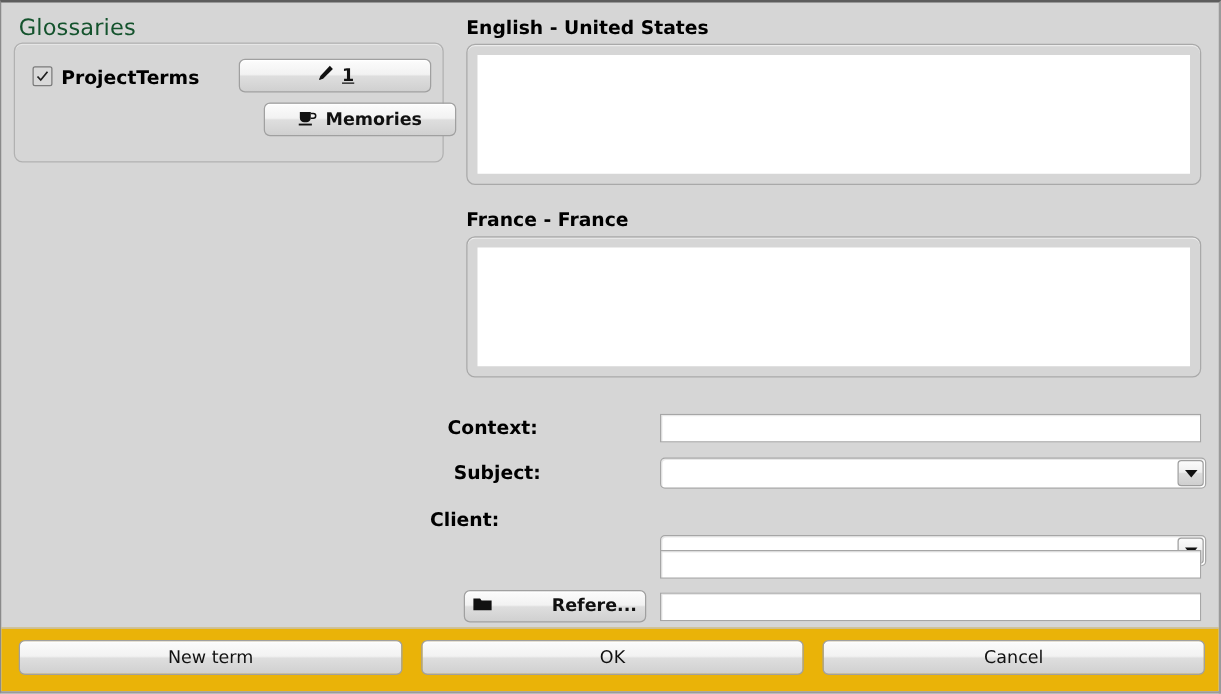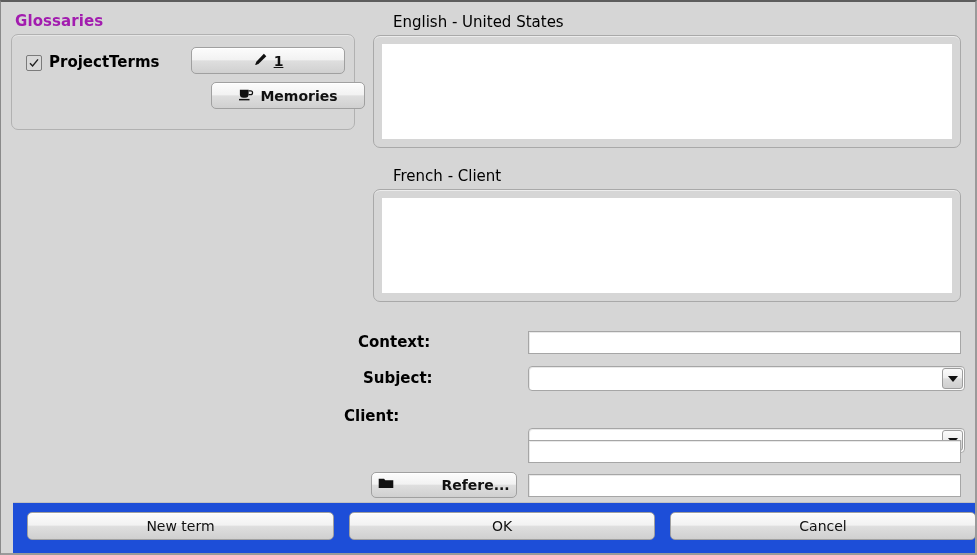--- a/index.html
+++ b/index.html
@@ -23,34 +23,34 @@
     overflow: hidden;
     font-size: 13px;
     color: #000000;
   }
 
   
   .abs { position: absolute; box-sizing: border-box; }
 
   
   .group-title {
-    font-weight: bold;
-    font-size: 15px;
-    color: #a21caf;
+    font-weight: normal;
+    font-size: 18px;
+    color: #14532d;
     letter-spacing: 0.1px;
   }
   .groupbox {
     border: 1px solid #b1b1b1;
     border-radius: 7px;
     background: transparent;
     box-shadow: inset 0 1px 0 #e6e6e6;
   }
   .checkrow {
     display: flex;
-    align-items: flex-end;
+    align-items: flex-start;
     gap: 7px;
   }
   .checkbox {
     width: 14px;
     height: 14px;
     background: #d9d9d9;
     border: 1px solid #7b7b7b;
     border-radius: 2px;
     position: relative;
     flex: 0 0 auto;
@@ -77,23 +77,22 @@
     color: #111;
     cursor: default;
     user-select: none;
     white-space: nowrap;
   }
   .btn.plain { font-weight: normal; font-size: 14px; }
   .btn .mnemonic { text-decoration: underline; }
 
   
   .section-label {
-    font-weight: normal;
+    font-weight: bold;
     font-size: 15px;
-    margin-left: 20px;
   }
   .scrollpane {
     border: 1px solid #a9a9a9;
     border-radius: 7px;
     background: #d6d6d6;
     box-shadow: inset 0 1px 0 #ececec;
     padding: 8px;
   }
   .textarea {
     width: 100%;
@@ -141,25 +140,25 @@
   .tri {
     width: 0; height: 0;
     border-left: 5px solid transparent;
     border-right: 5px solid transparent;
     border-top: 6px solid #111;
   }
 
   
   #bottom-bar {
     position: absolute;
-    left: 12px;
+    left: 0;
     right: 0;
     bottom: 0;
     height: 50px;
-    background: #1d4ed8;
+    background: #eab308;
     border-top: 1px solid #c2c2c2;
   }
 </style>
 </head>
 <body>
 
 <div id="dialog">
 
   <div class="abs group-title" style="left:14px; top:10px;">Glossaries</div>
 
@@ -195,21 +194,21 @@
       <span>Memories</span>
     </div>
   </div>
 
   <div class="abs section-label" style="left:372px; top:11px;">English - United States</div>
 
   <div class="abs scrollpane" style="left:372px; top:33px; width:588px; height:113px;">
     <div class="textarea"></div>
   </div>
 
-  <div class="abs section-label" style="left:372px; top:165px;">French - Client</div>
+  <div class="abs section-label" style="left:372px; top:165px;">France - France</div>
 
   <div class="abs scrollpane" style="left:372px; top:187px; width:588px; height:113px;">
     <div class="textarea"></div>
   </div>
 
   <div class="abs field-label" style="left:357px; top:331px; width:160px;">Context:</div>
   <div class="abs textfield" style="left:527px; top:329px; width:433px; height:23px;"></div>
 
   <div class="abs field-label" style="left:362px; top:367px; width:160px;">Subject:</div>
   <div class="abs combo" style="left:527px; top:364px; width:437px; height:25px;">

